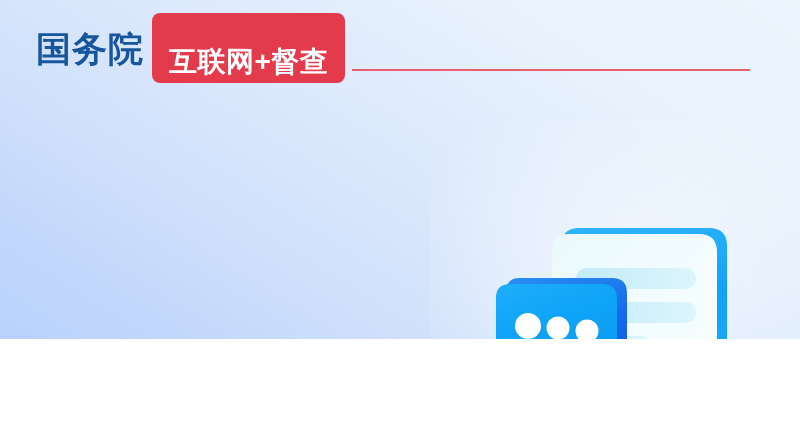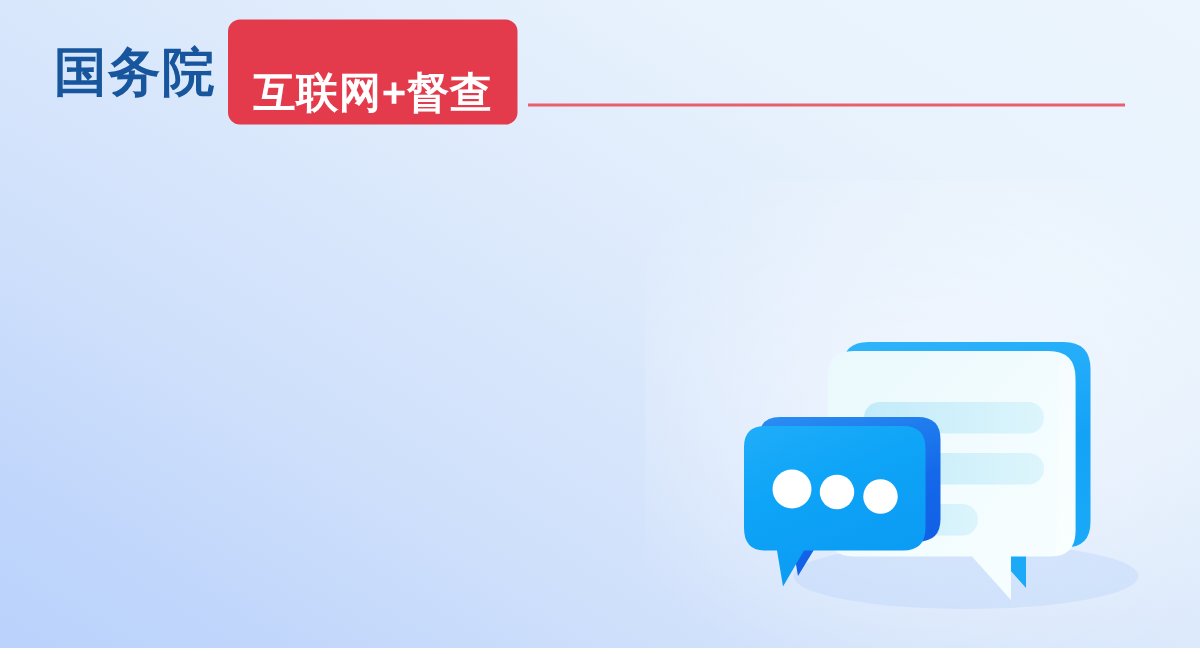--- a/index.html
+++ b/index.html
@@ -9,21 +9,21 @@
   body {
     width: 800px;
     height: 436px;
     overflow: hidden;
     font-family: "Liberation Sans", "DejaVu Sans", sans-serif;
   }
 
   #banner {
     position: relative;
     width: 800px;
-    height: 432px;
+    height: 339px;
     background: linear-gradient(212deg,
         #ecf5fe 0%,
         #e9f3fd 22%,
         #ddeafc 46%,
         #cfe0fb 70%,
         #c0d6fb 88%,
         #bad2fc 100%);
     overflow: hidden;
   }
 

